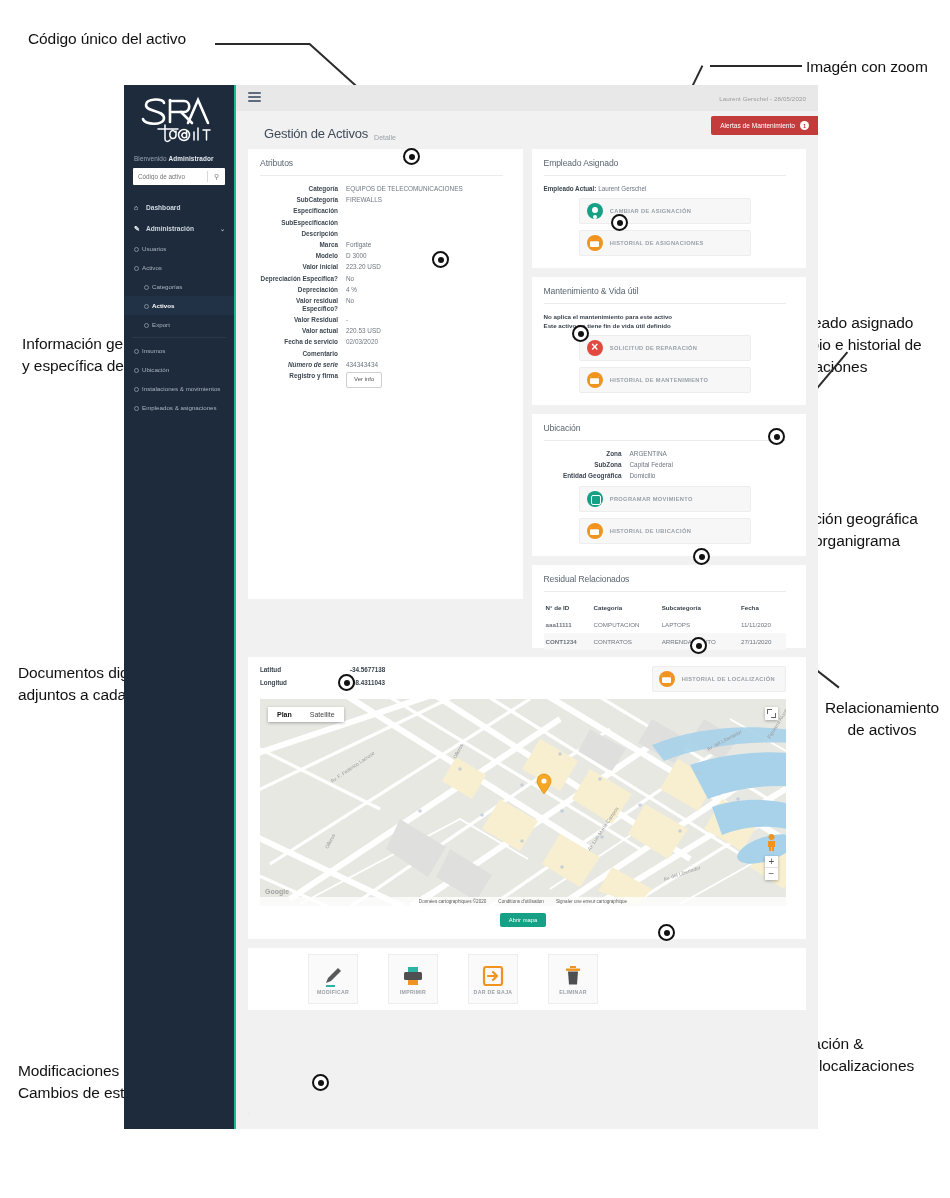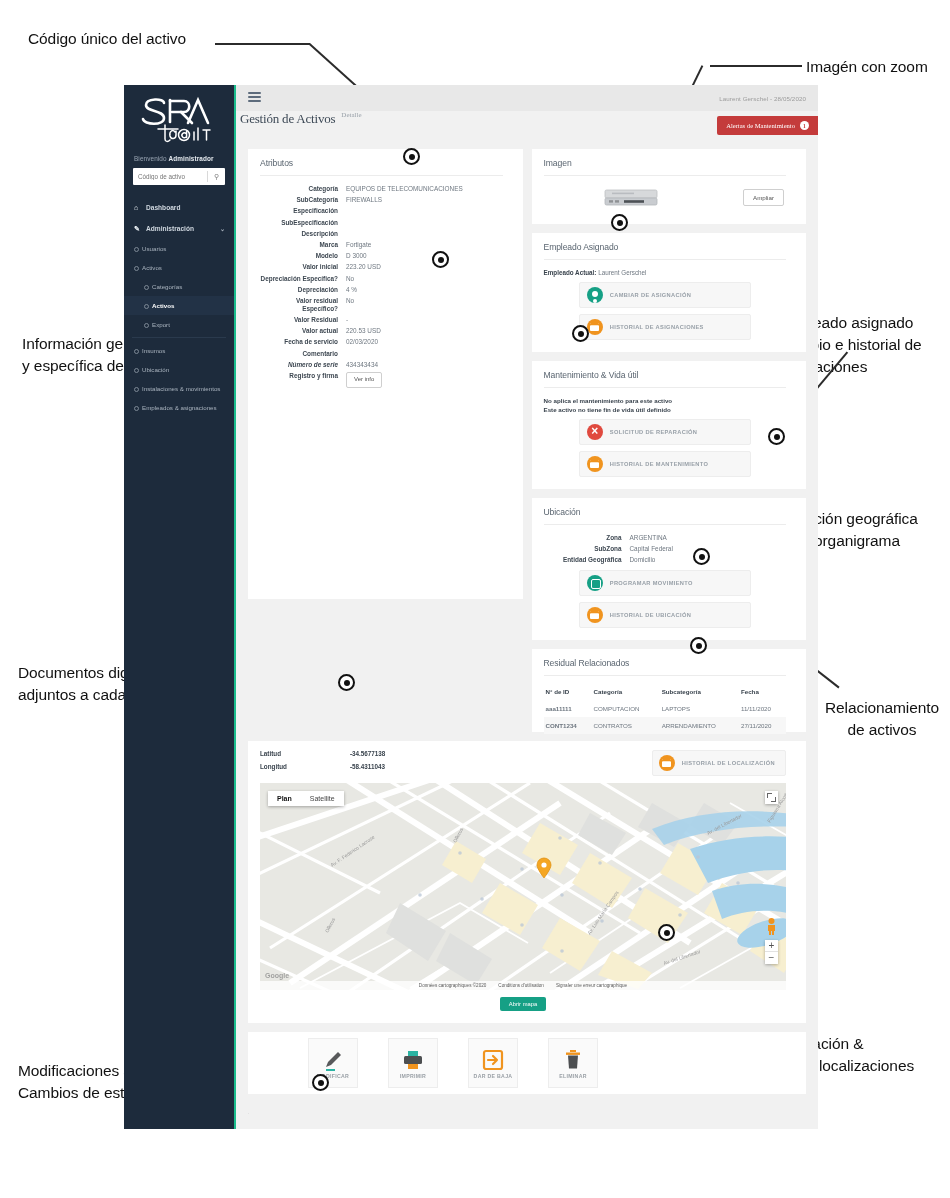--- a/index.html
+++ b/index.html
@@ -120,23 +120,22 @@
     height:26px; background:#e8e8e8;
     display:flex; align-items:center;
     padding: 0 12px;
   }
   .burger { width:13px; }
   .burger span { display:block; height:1.8px; background:#5d6b7c; margin-bottom:2.4px; border-radius:1px;}
   .topbar-right {
     margin-left:auto; font-size:6.2px; color:#9b9b9b; letter-spacing:.1px;
   }
   .pagehead {
-    height:30px; display:flex; align-items:flex-start; padding:0 4px;
+    height:30px; display:flex; align-items:flex-end; padding:0 28px;
     position:relative;
-    font-family:Liberation Serif, serif;
   }
   .pagehead h1 {
     margin:0; font-size:13px; font-weight:400; color:#3e4a57; letter-spacing:-.2px;
   }
   .pagehead .sub { font-size:7px; color:#9aa2aa; margin-left:6px; }
   .alert-btn {
     position:absolute; right:0; top:5px;
     background:#c43b3b; color:#fff;
     font-size:6.6px; padding:5px 9px 5px 9px;
     display:flex; align-items:center; gap:5px;
@@ -489,36 +488,20 @@
                 <div class="attr-k">Registro y firma</div>
                 <div class="attr-v"><span class="verinfo-btn">Ver info</span></div>
               </div>
             </div>
         </div>
 
       </div>
 
       <div class="col-r">
 
-        <div class="card">
-          <div class="card-title">Imagen</div>
-          <div class="img-row">
-            <div class="device-img">
-              <svg width="54" height="21" viewBox="0 0 54 21">
-                <rect x="1" y="3" width="52" height="8" rx="1.5" fill="#d7d9db" stroke="#bcbfc2" stroke-width="0.8"></rect>
-                <rect x="1" y="11" width="52" height="7" rx="1.5" fill="#c9ccd0" stroke="#b3b6ba" stroke-width="0.8"></rect>
-                <rect x="5" y="13.2" width="4" height="2.4" fill="#8e9194"></rect>
-                <rect x="11" y="13.2" width="4" height="2.4" fill="#8e9194"></rect>
-                <rect x="20" y="13.2" width="20" height="2.6" fill="#4d5256"></rect>
-                <rect x="8" y="5.6" width="22" height="1.6" fill="#b9bcc0"></rect>
-              </svg>
-            </div>
-            <div class="ampliar">Ampliar</div>
-          </div>
-        </div>
 
         <div class="card">
           <div class="card-title">Empleado Asignado</div>
           <div class="emp-line">
             <b>Empleado Actual:</b>
             <span>Laurent Gerschel</span>
           </div>
           <div class="actbtn">
             <span class="ic ic-teal ic-user"></span>
             <span class="lbl">CAMBIAR DE ASIGNACIÓN</span>

